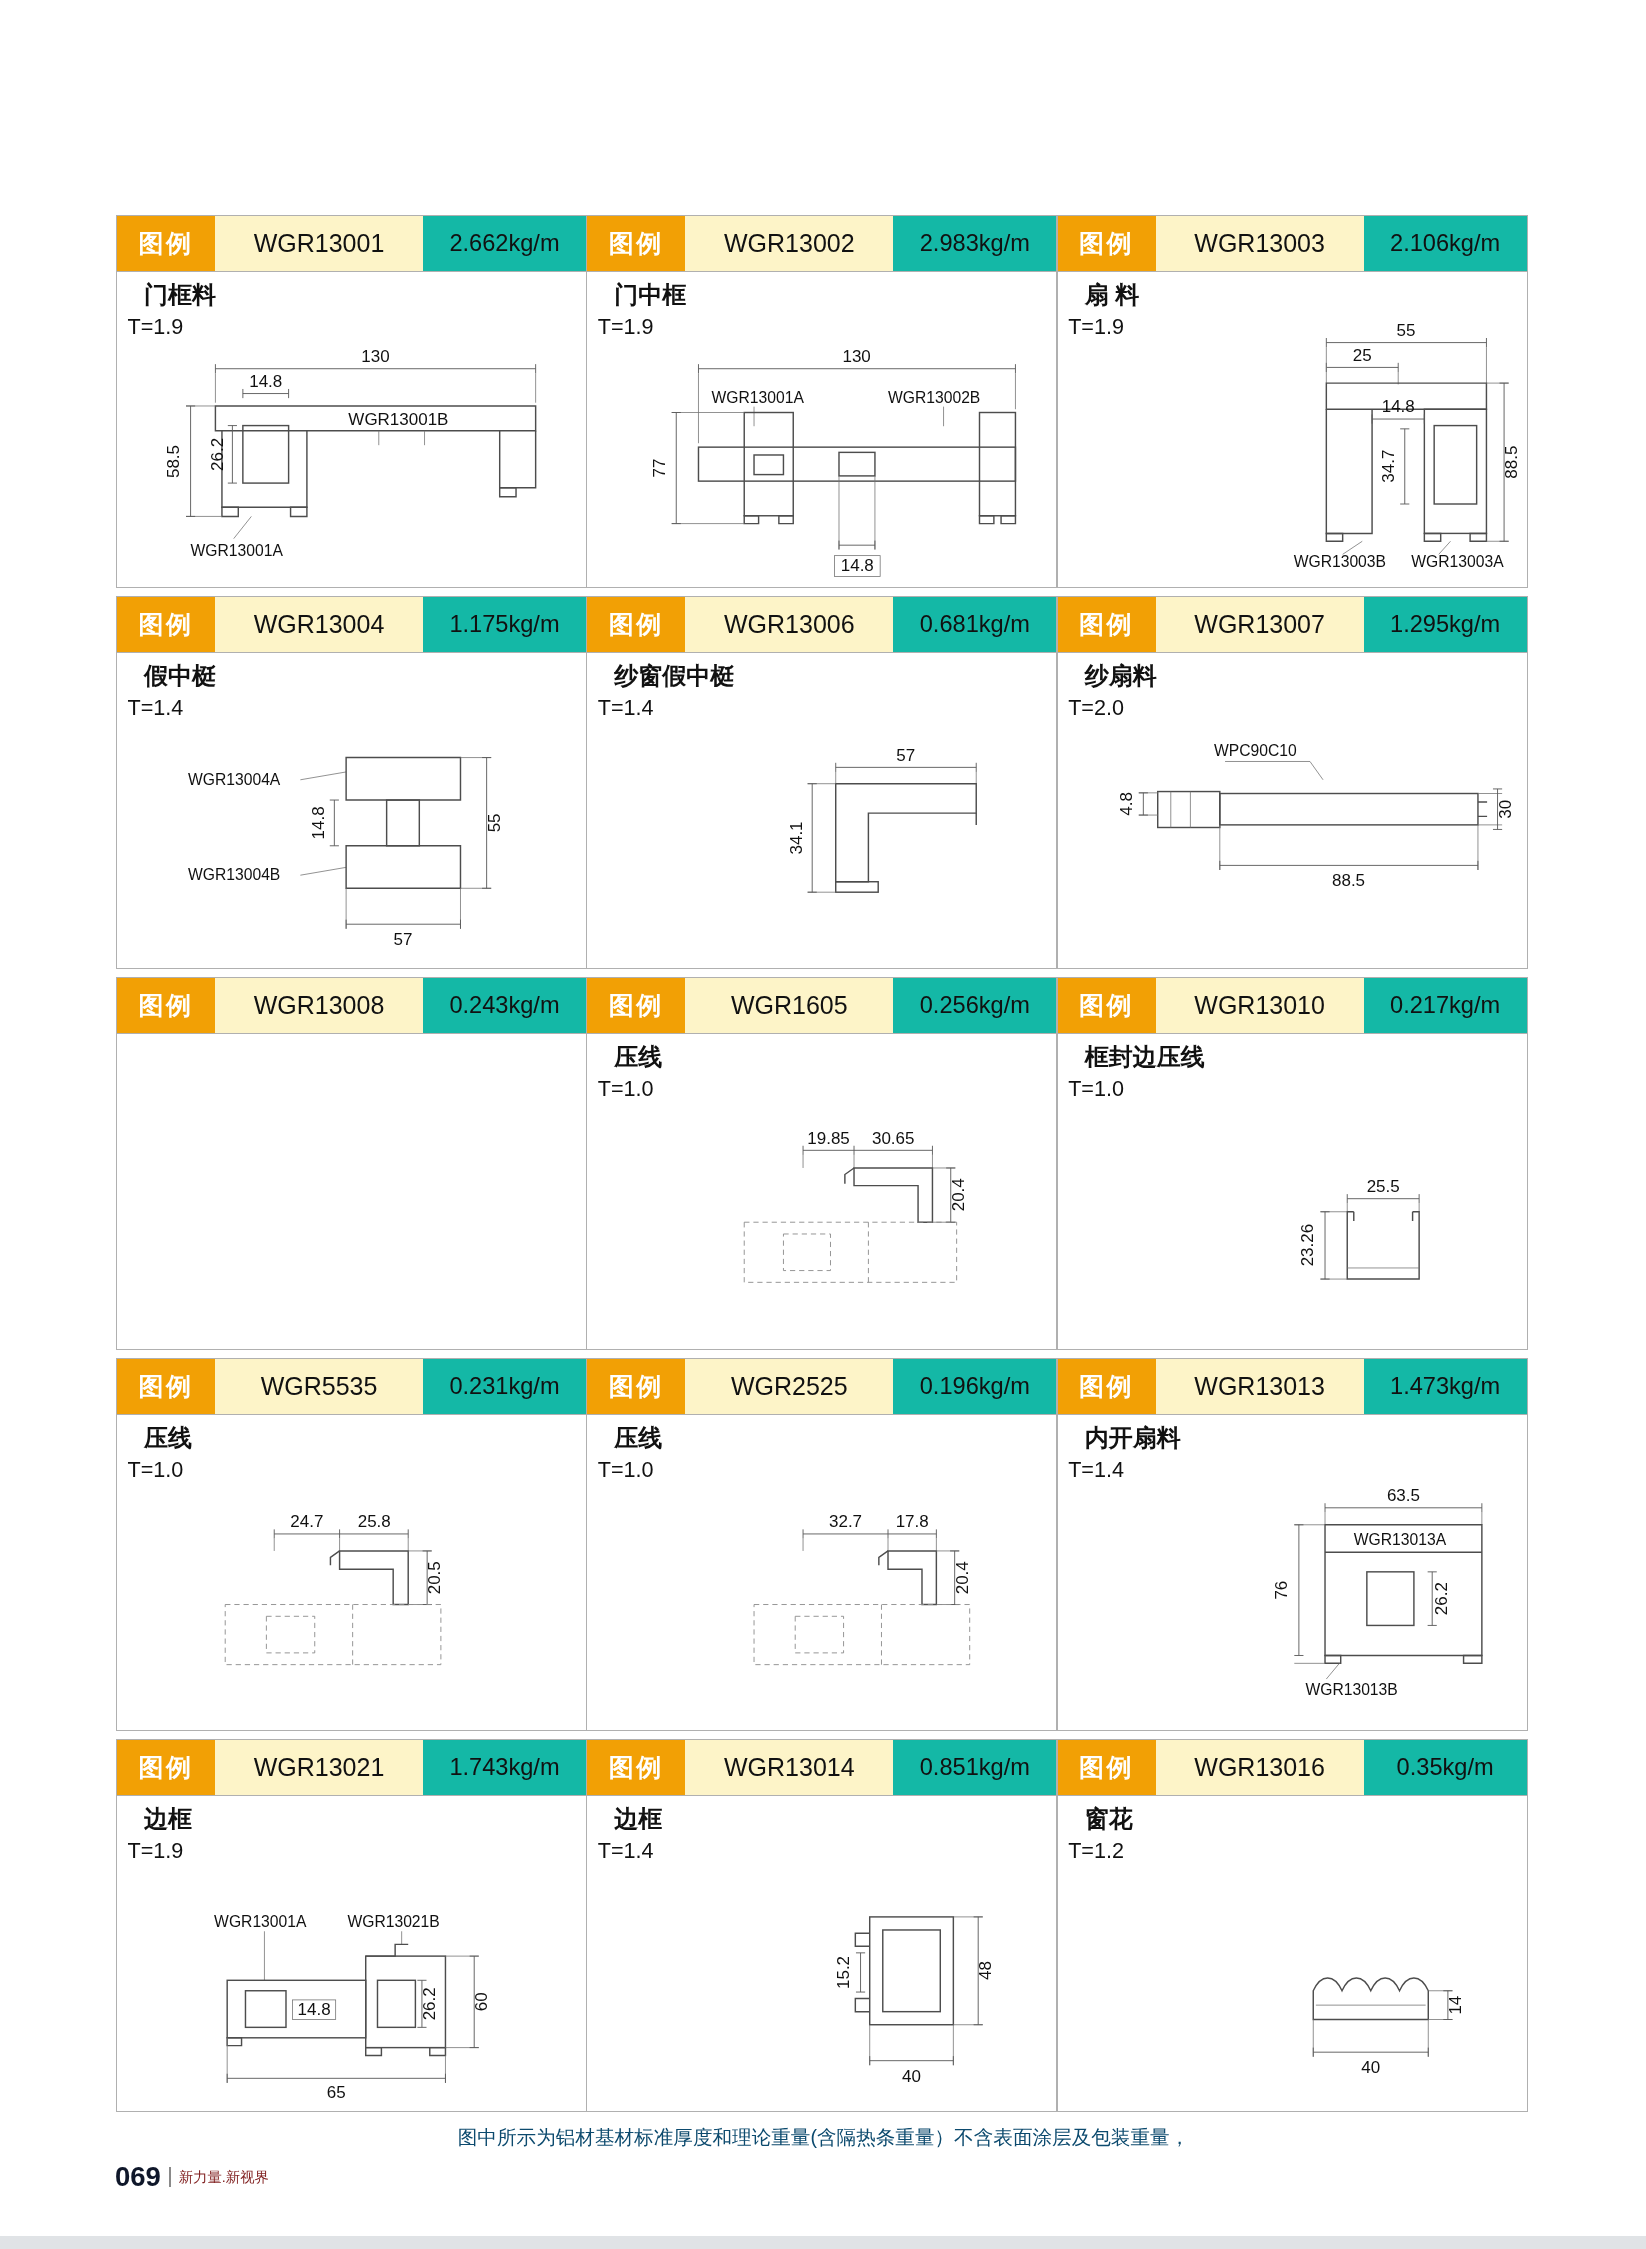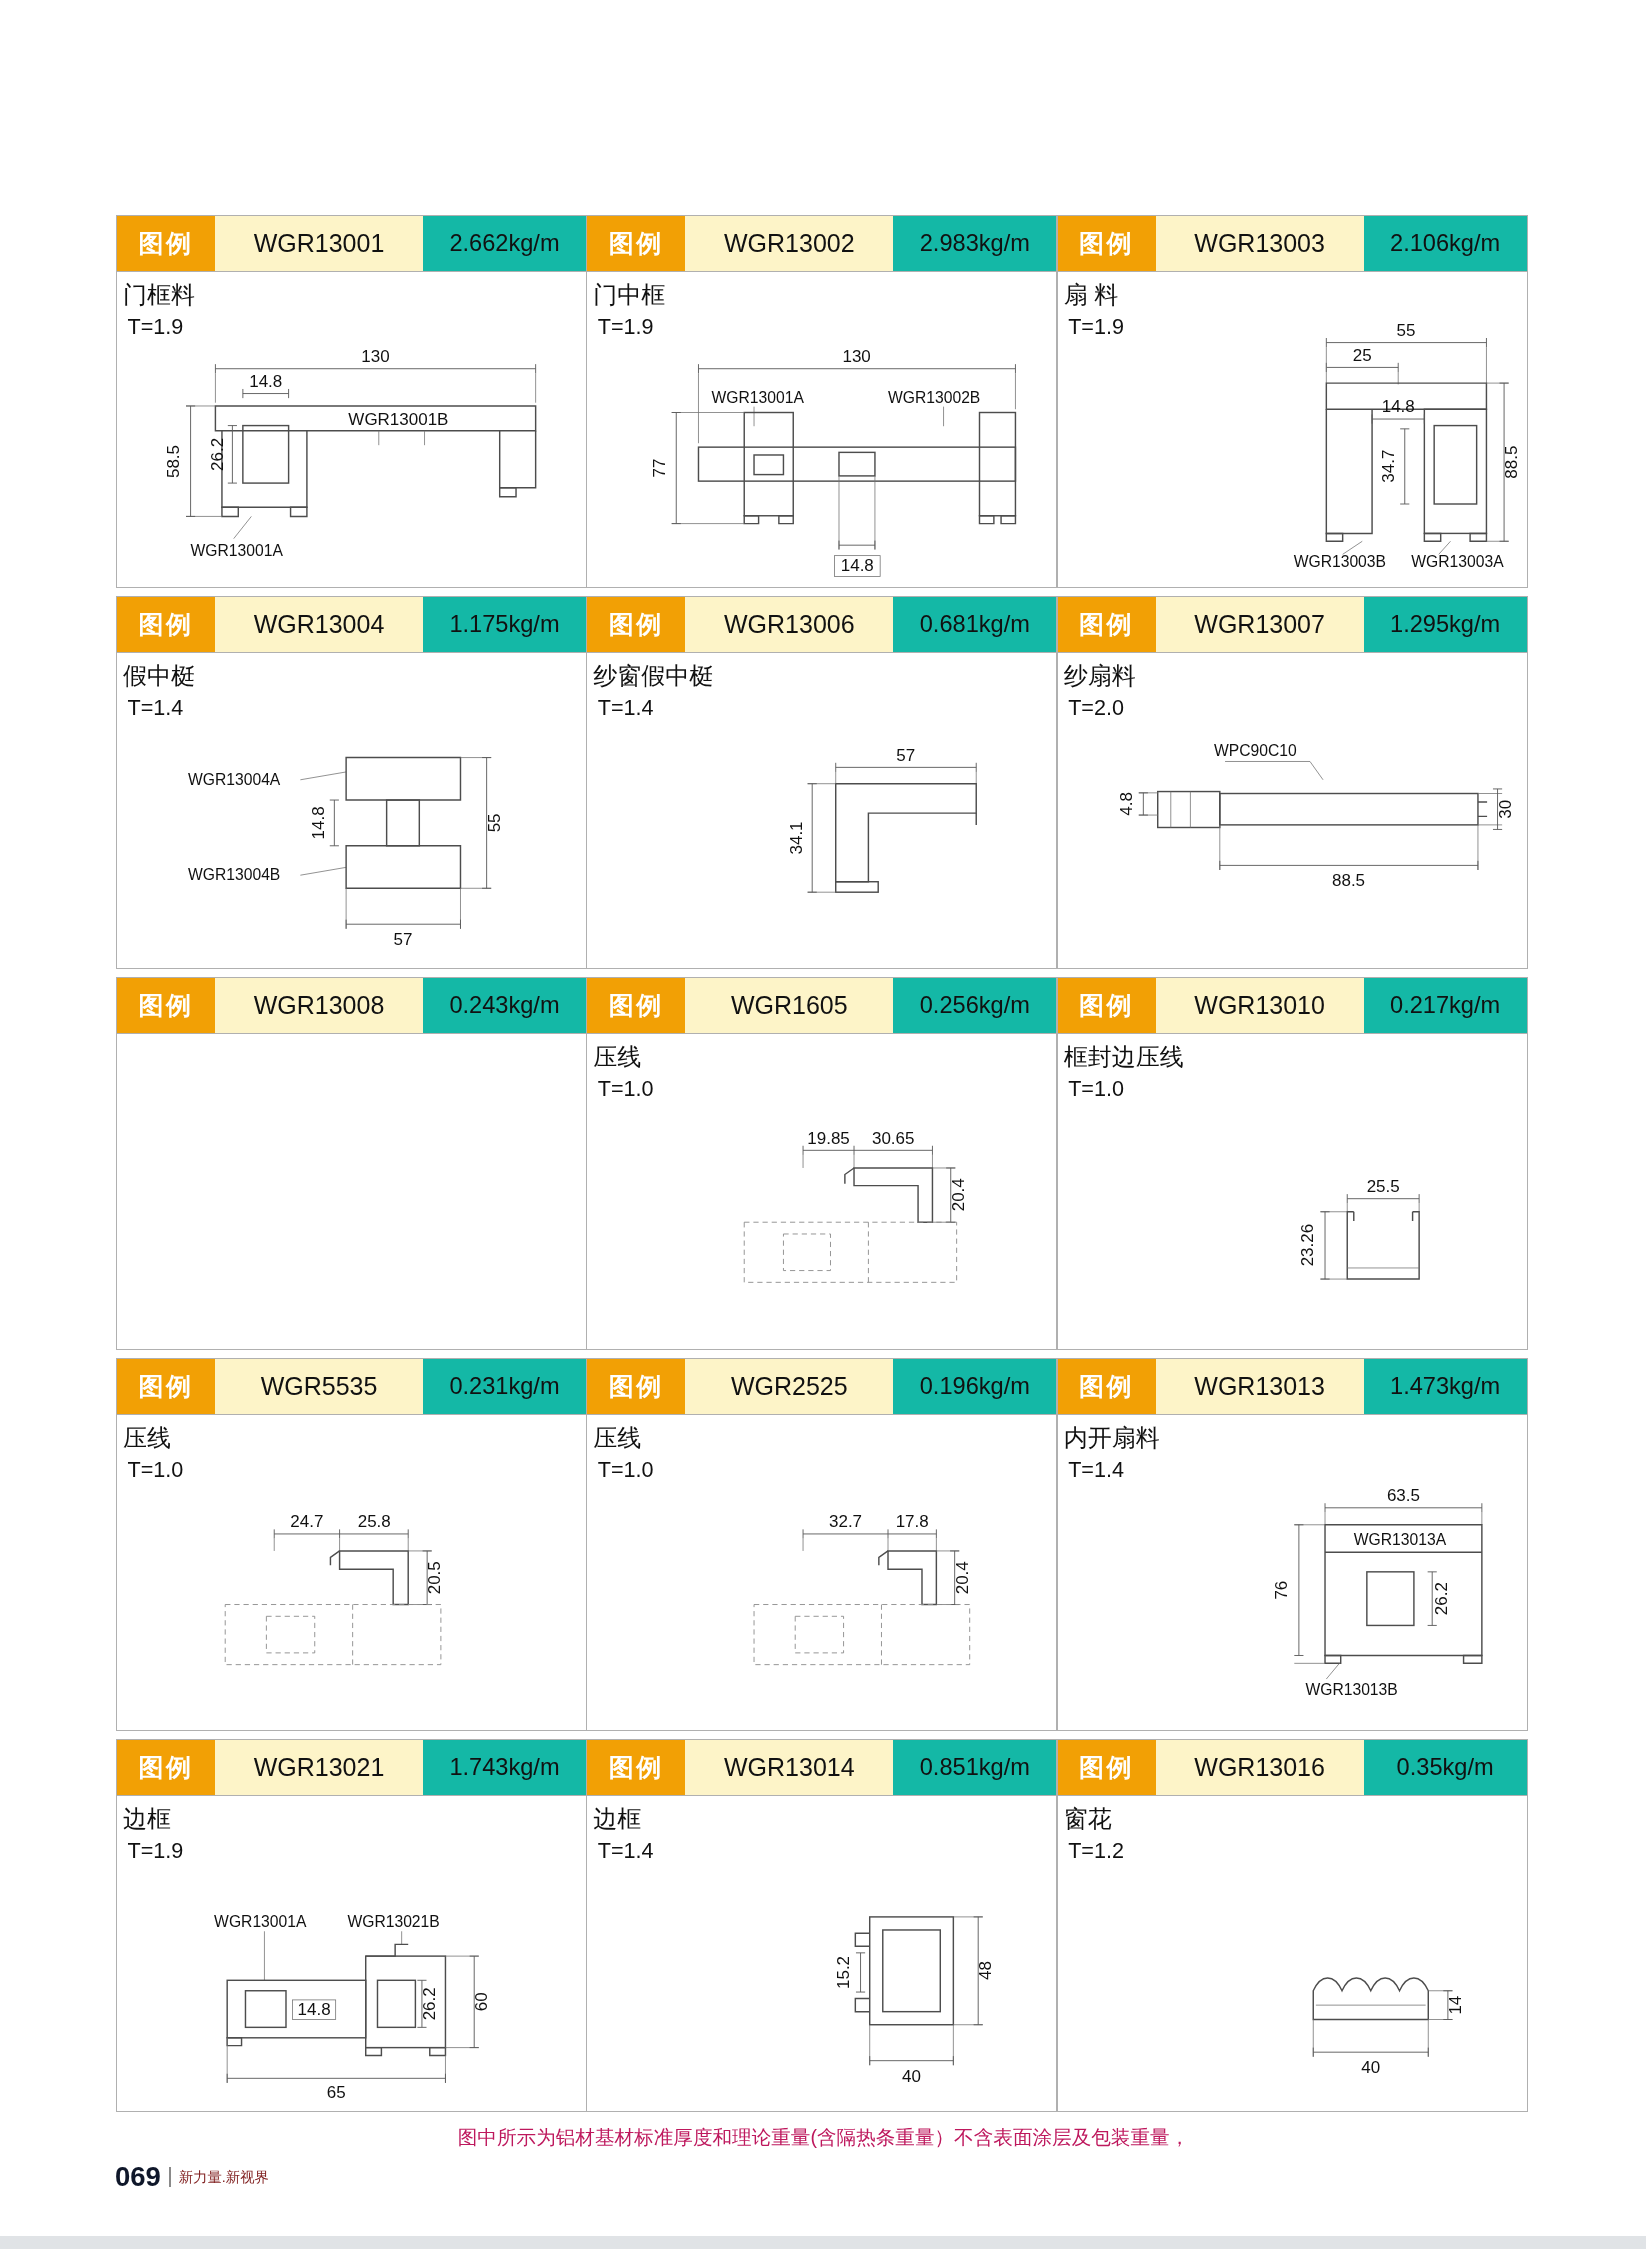--- a/index.html
+++ b/index.html
@@ -20,31 +20,31 @@
   }
   .code {
     width:208px; background:#FDF4C8; display:flex; align-items:center; justify-content:center;
     font-size:25px; color:#111;
   }
   .weight {
     flex:1; background:#14b8a6; display:flex; align-items:center; justify-content:center;
     font-size:23.6px; color:#111;
   }
   .cell-body { position:relative; height:315px; }
-  .p-title { position:absolute; left:6px; top:6.5px; font-size:24px; font-weight:normal; z-index:2; }
+  .p-title { position:absolute; left:27px; top:6.5px; font-size:24px; font-weight:bold; z-index:2; }
   .p-thick { position:absolute; left:10.5px; top:42px; font-size:21.6px; z-index:2; }
   .draw { position:absolute; left:0; top:0; width:470px; height:315px; }
   .draw .ln   { fill:none; stroke:#4d4d4d; stroke-width:2.2; }
   .draw .thin { fill:none; stroke:#737373; stroke-width:1.2; }
   .draw .dim  { fill:none; stroke:#5a5a5a; stroke-width:1.4; }
   .draw .dash { fill:none; stroke:#8c8c8c; stroke-width:1.4; stroke-dasharray:8 6; }
   .draw text { font-family:"Liberation Sans","DejaVu Sans",sans-serif; font-size:26px; fill:#111; text-anchor:middle; }
   .draw text.lbl  { font-size:24px; text-anchor:start; }
   .draw text.note { font-size:27px; text-anchor:start; }
-  .footer-note { position:absolute; left:0; right:0; top:2122px; text-align:center; font-size:19.6px; line-height:1.6; color:#be185d; }
+  .footer-note { position:absolute; left:0; right:0; top:2122px; text-align:center; font-size:19.6px; line-height:1.6; color:#0c4a6e; }
   .pageno { position:absolute; left:115px; top:2161px; display:flex; align-items:center; gap:7.9px; }
   .pageno .num { font-size:27.5px; font-weight:bold; color:#0f172a; }
   .pageno .bar { width:2px; height:19.6px; background:#8a8a8a; display:inline-block; }
   .pageno .tag { font-size:14.4px; color:#7f1d1d; }
   .bottom-band { position:absolute; left:0; right:0; bottom:0; height:14.4px; background:#e0e3e6; }
 </style>
 </head>
 <body>
 
 <div class="sheet">

